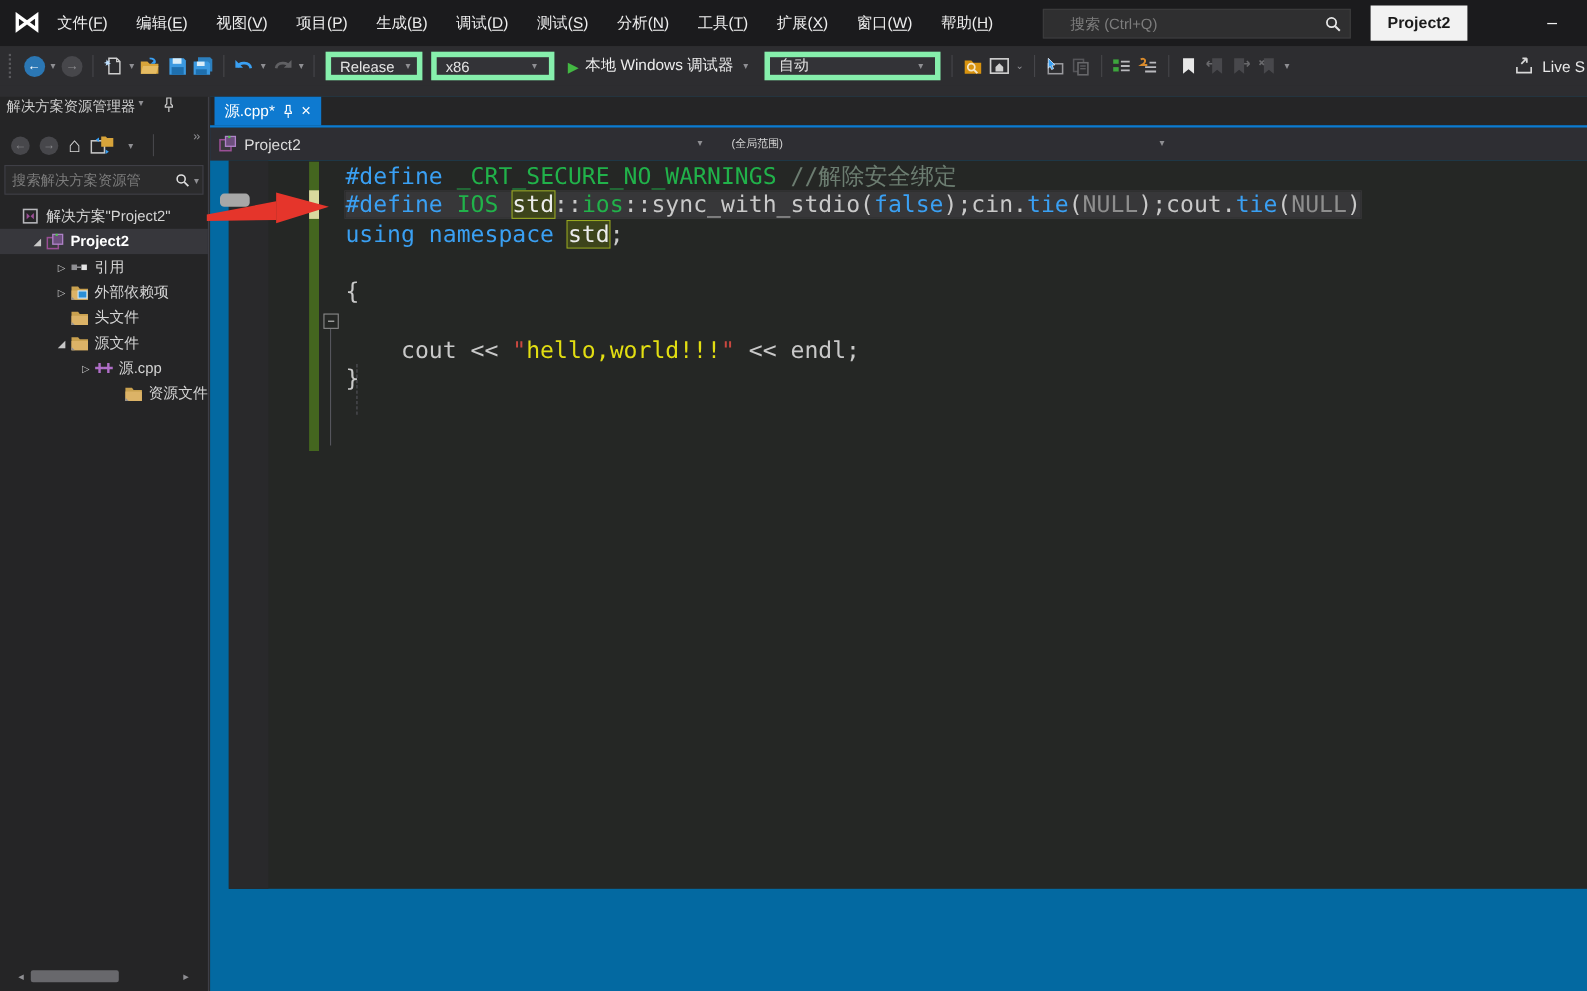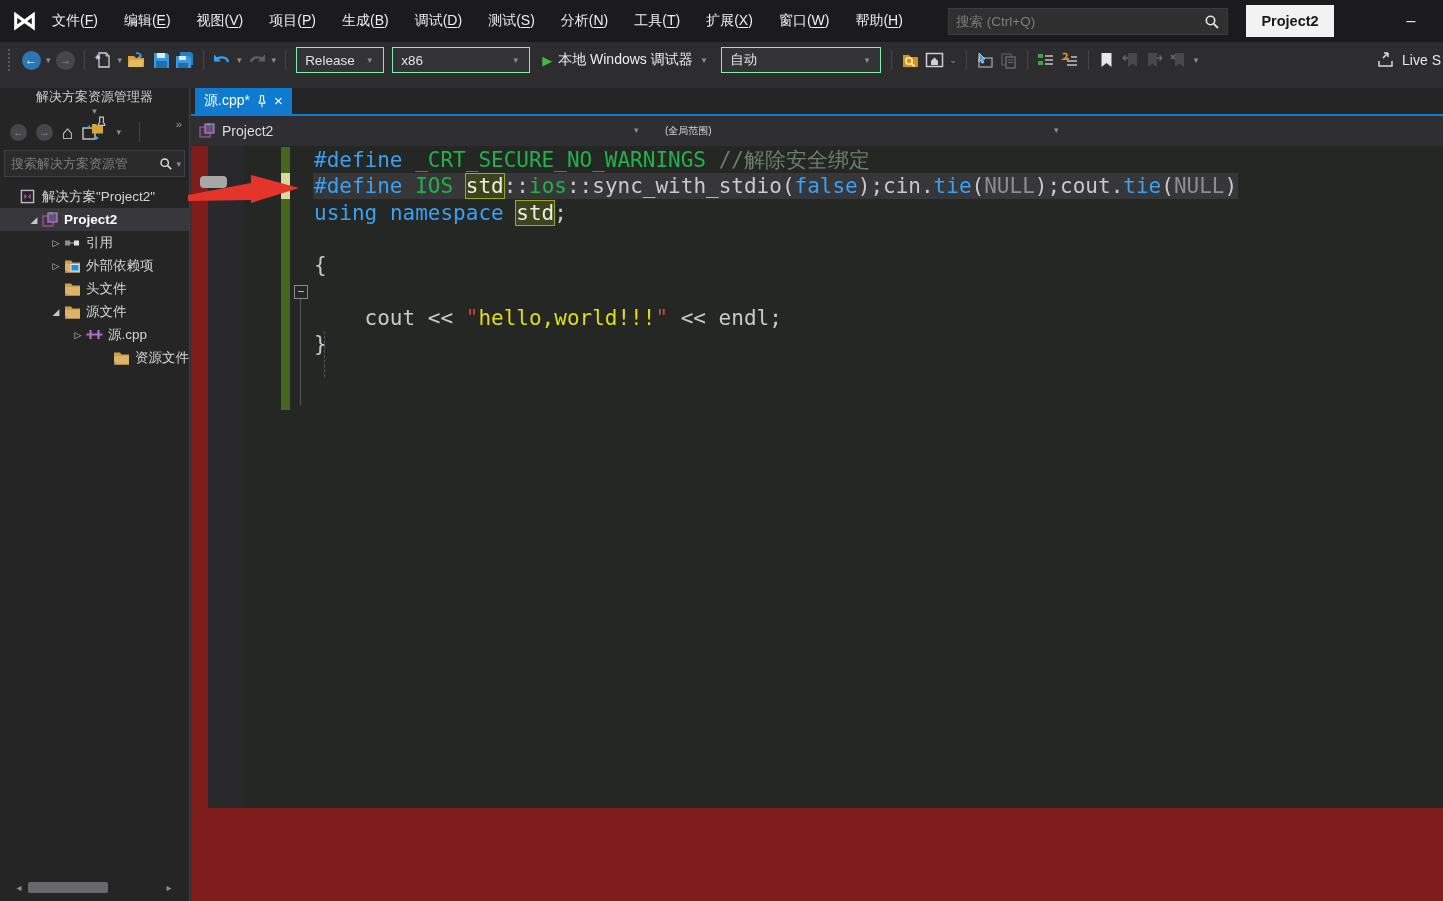--- a/index.html
+++ b/index.html
@@ -10,72 +10,72 @@
   
   .titlebar { position:absolute; left:0; top:0; width:1443px; height:42px; background:#1b1b1d;
               display:flex; align-items:center; }
   .vs-logo { position:absolute; left:12px; top:7px; color:#fff; font-size:25px; line-height:26px; font-weight:bold; }
   .menu-bar { position:absolute; left:52px; top:0; height:42px; display:flex; align-items:center; gap:26px; }
   .menu-item { color:#ededed; font-size:14px; white-space:nowrap; cursor:default; }
   .menu-item u { text-underline-offset:2px; }
   .tb-search { position:absolute; left:948px; top:8px; width:280px; height:27px; background:#2f2f30;
                border:1px solid #3c3c3e; display:flex; align-items:center; }
   .tb-search input { flex:1; background:transparent; border:none; outline:none; color:#9a9a9a;
-                     font-size:13.5px; padding:0 7px; font-family:"Liberation Sans",sans-serif; }
+                     font-size:13.5px; padding:0 24px; font-family:"Liberation Sans",sans-serif; }
   .tb-search input::placeholder { color:#7e7e7e; }
   .badge { position:absolute; left:1246px; top:5px; width:88px; height:32px; background:#f2f2f2; color:#1a1a1a;
            font-weight:bold; font-size:14.5px; display:flex; align-items:center; justify-content:center; }
   .win-min { position:absolute; left:1396px; top:6px; width:30px; height:30px; color:#f0f0f0;
              font-size:16px; display:flex; align-items:center; justify-content:center; }
 
   
   .toolbar { position:absolute; left:0; top:42px; width:1443px; height:36px; background:#2d2d30;
              display:flex; align-items:center; padding-left:6px; }
   .grip { width:5px; height:22px; border-left:2px dotted #5a5a5e; margin:0 6px 0 2px; }
   .tbtn { display:flex; align-items:center; justify-content:center; height:28px; min-width:24px; cursor:default; }
   .circle { width:19px; height:19px; border-radius:50%; display:flex; align-items:center; justify-content:center;
             font-size:12px; font-weight:bold; }
   .circle.blue { background:#2b77b4; color:#fff; }
   .circle.gray { background:#47474b; color:#8d8d90; }
   .caret { color:#8f8f93; font-size:9px; padding:0 3px; }
   .sep { width:1px; height:20px; background:#46464a; margin:0 6px; }
-  .combo { height:26px; background:#333337; border:1px solid #86efac; color:#e4e4e4; font-size:13.5px;
+  .combo { height:26px; background:#333337; border:5px solid #86efac; color:#e4e4e4; font-size:13.5px;
            display:flex; align-items:center; padding:0 8px; margin:0 4px; }
   .combo .lbl { flex:1; }
   .combo .caret { padding-left:10px; }
   .run-group { display:flex; align-items:center; gap:6px; margin:0 8px; color:#ededed; font-size:14px; }
   .play { color:#43b843; font-size:13px; }
   .live { position:absolute; right:0; top:0; height:36px; display:flex; align-items:center; gap:6px;
           color:#e8e8e8; font-size:14px; padding-right:2px;justify-content:center; }
   .dim-ico { opacity:.55; }
 
   
   .sidebar { position:absolute; left:0; top:88px; width:190px; height:813px; background:#252526;
              border-right:1px solid #3f3f46; }
-  .sb-header { position:relative; height:28px; display:flex; align-items:center; padding:0 6px;flex-direction:column; }
+  .sb-header { position:relative; height:28px; display:flex; align-items:flex-start; padding:0 6px; }
   .sb-title { color:#cccccc; font-size:13px; white-space:nowrap; }
   .sb-toolbar { position:relative; height:32px; display:flex; align-items:center; gap:9px; padding:0 10px; }
   .sb-search { margin:2px 4px; height:27px; background:#2b2b2c; border:1px solid #3f3f46;
                display:flex; align-items:center; }
   .sb-search input { flex:1; width:110px; background:transparent; border:none; outline:none; color:#8a8a8a;
                      font-size:13px; padding:0 6px; font-family:"Liberation Sans",sans-serif; }
   .sb-search input::placeholder { color:#7c7c7c; }
   .tree { position:absolute; left:0; top:97px; width:189px; }
   .tree-row { position:relative; height:23px; display:flex; align-items:center; color:#d4d4d4; font-size:13.5px;
               white-space:nowrap; cursor:default; }
   .tree-row.selected { background:#37373c; }
   .tree-row .expander { width:16px; font-size:9px; color:#c8c8c8; text-align:center; flex:none; }
   .tree-row .ticon { width:18px; height:16px; flex:none; margin-right:4px; display:flex; align-items:center; }
   .tree-row.bold .tlabel { font-weight:bold; color:#ffffff; }
   .hscroll { position:absolute; left:0; bottom:6px; width:189px; height:15px; display:flex; align-items:center; }
   .hs-arrow { color:#8f8f93; font-size:10px; width:18px; text-align:center; }
   .hs-thumb { position:absolute; left:28px; top:2px; width:80px; height:11px; background:#68686c; border-radius:2px; }
 
   
-  .editor { position:absolute; left:191px; top:88px; width:1252px; height:813px; background:#7f1d1d; }
+  .editor { position:absolute; left:191px; top:88px; width:1252px; height:813px; background:#0369a1; }
   .tabstrip { position:absolute; left:0; top:0; width:100%; height:26px; background:#252526; }
   .tab { position:absolute; left:4px; top:0; height:26px; background:#0e7ad0; display:flex; align-items:center;
          gap:7px; padding:0 9px; color:#fff; font-size:14px; }
   .tab .pin svg, .sb-header .pin svg { display:block; }
   .tab .close { font-size:15px; line-height:14px; }
   .tab-underline { position:absolute; left:0; top:26px; width:100%; height:2px; background:#0e7ad0; }
   .navbar { position:absolute; left:0; top:28px; width:100%; height:30px; background:#2e2e33; }
   .nav-proj { position:absolute; left:8px; top:0; height:30px; display:flex; align-items:center; gap:7px;
               color:#dddddd; font-size:14px; }
   .nav-caret1 { position:absolute; left:440px; top:9px; }
@@ -197,21 +197,21 @@
           <path d="M16 9c-1.5-5-11-5-12 1" fill="none" stroke="#8a8a8e" stroke-width="2.4"></path>
           <path d="M18 2.5v7h-7z" fill="#8a8a8e"></path>
         </svg>
     </div>
     <div class="caret">▾</div>
     <div class="sep"></div>
     <div class="combo" style="width:88px">
       <span class="lbl">Release</span>
         <span class="caret">▾</span>
     </div>
-    <div class="combo" style="width:138px">
+    <div class="combo" style="width:112px">
       <span class="lbl">x86</span>
         <span class="caret">▾</span>
     </div>
     <div class="run-group">
       <span class="play">▶</span>
       <span>本地 Windows 调试器</span>
       <span class="caret">▾</span>
     </div>
     <div class="combo" style="width:160px">
       <span class="lbl">自动</span>

